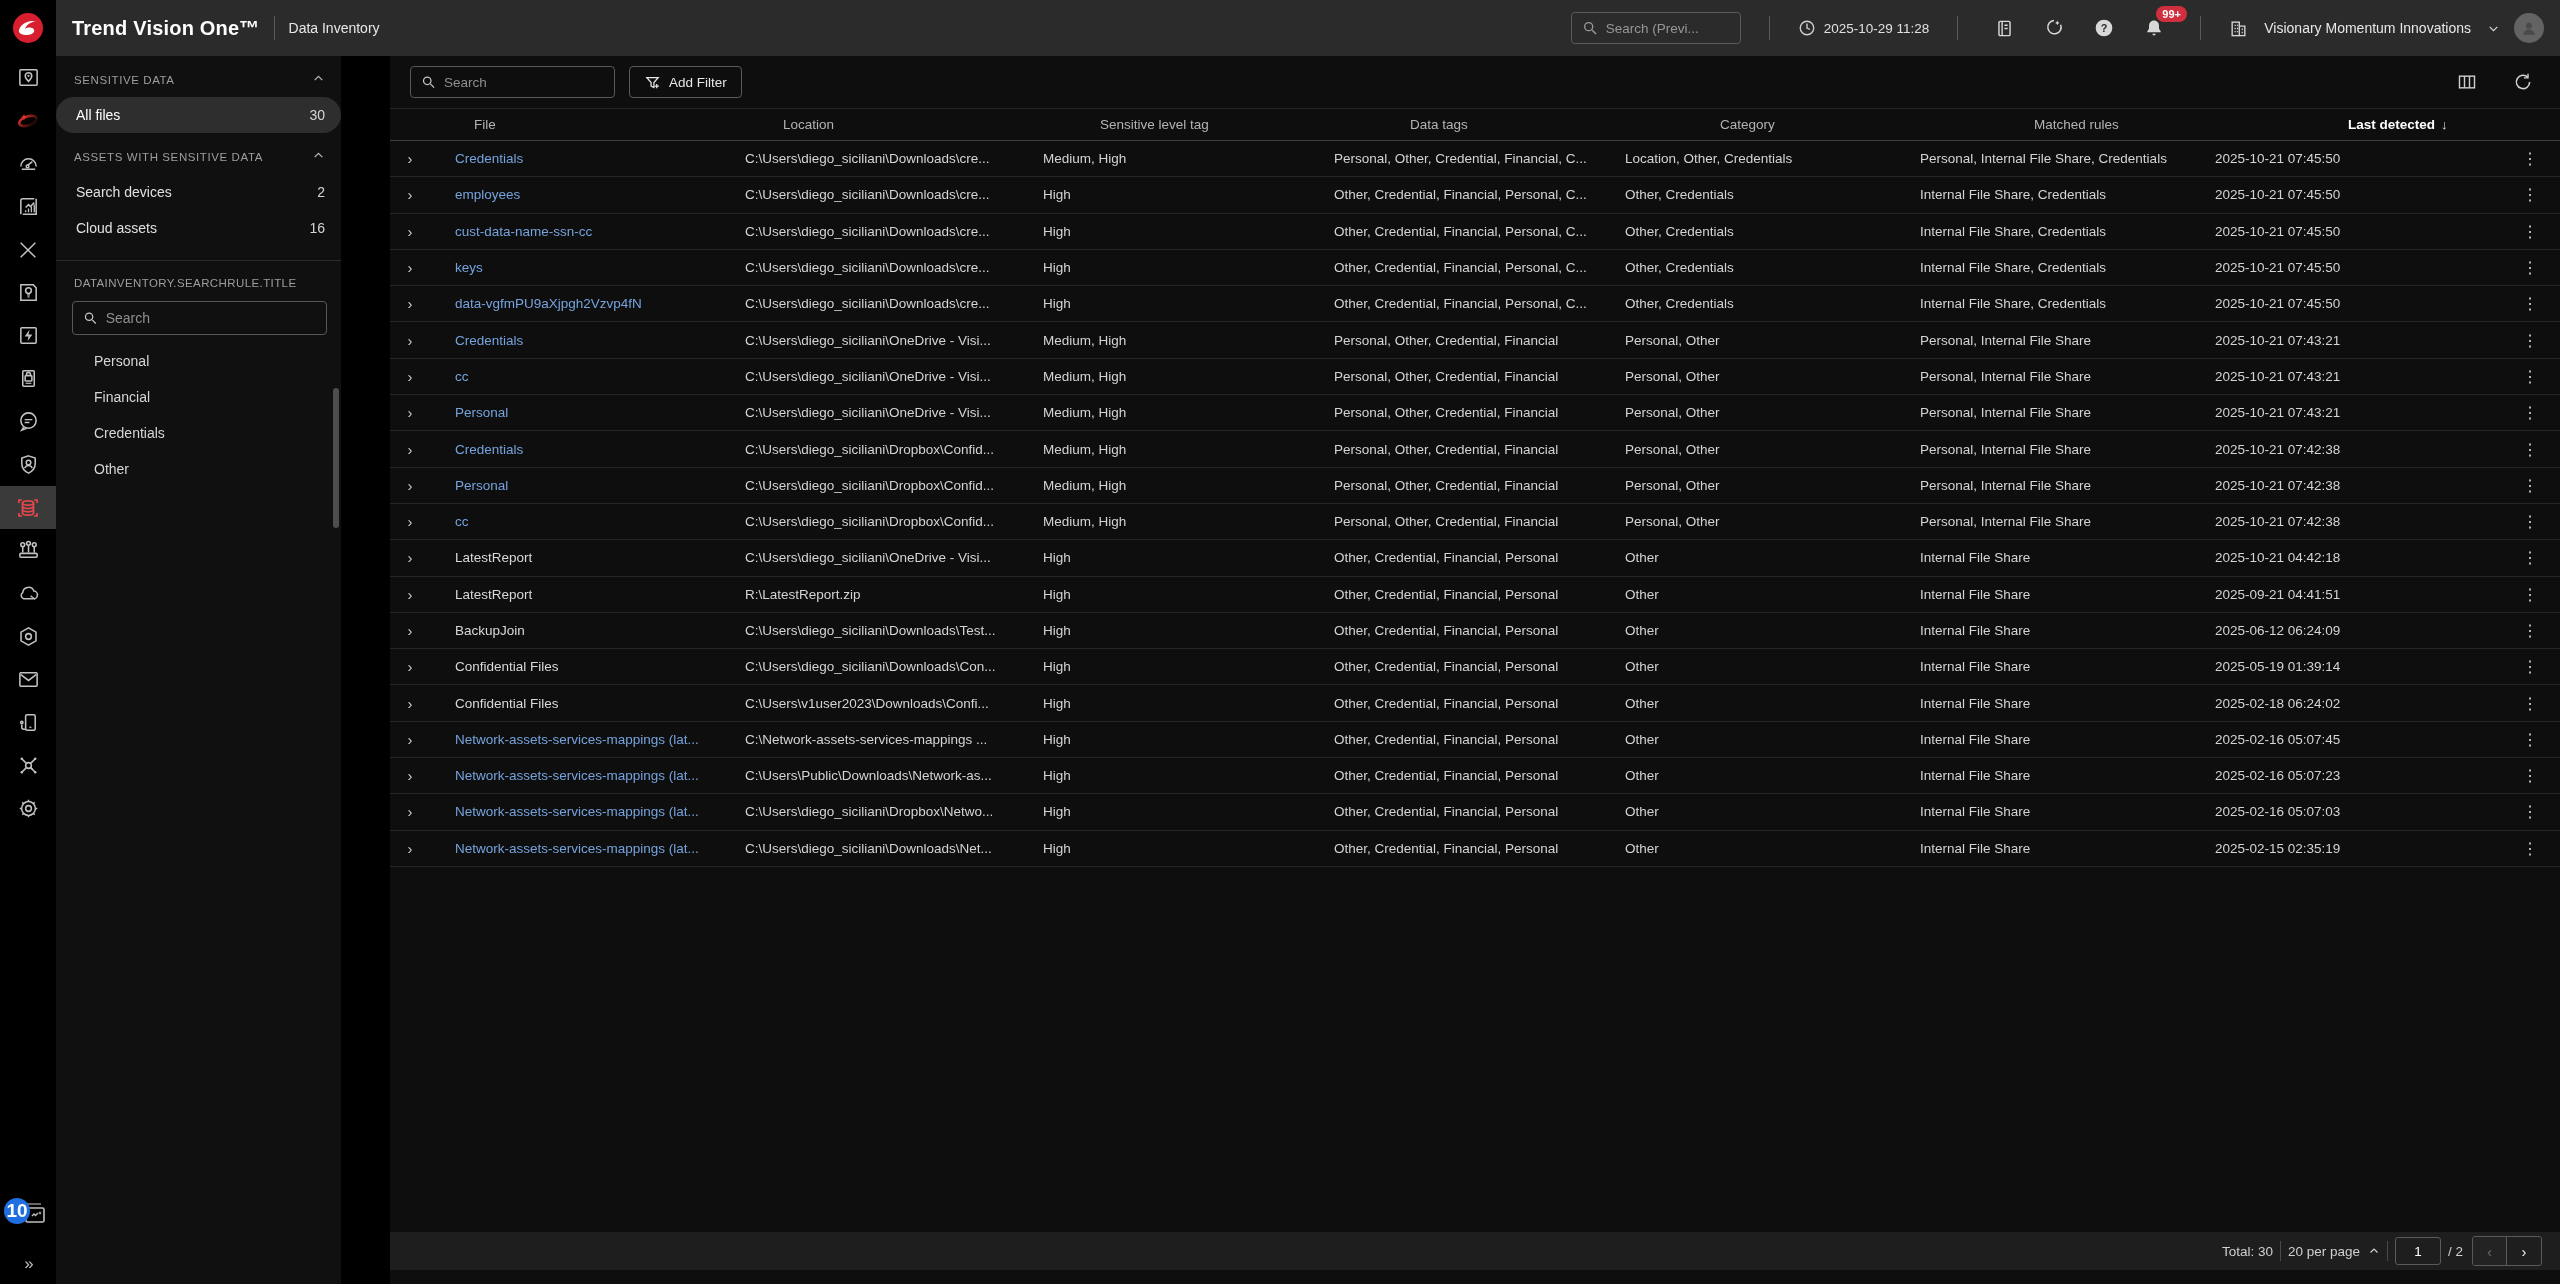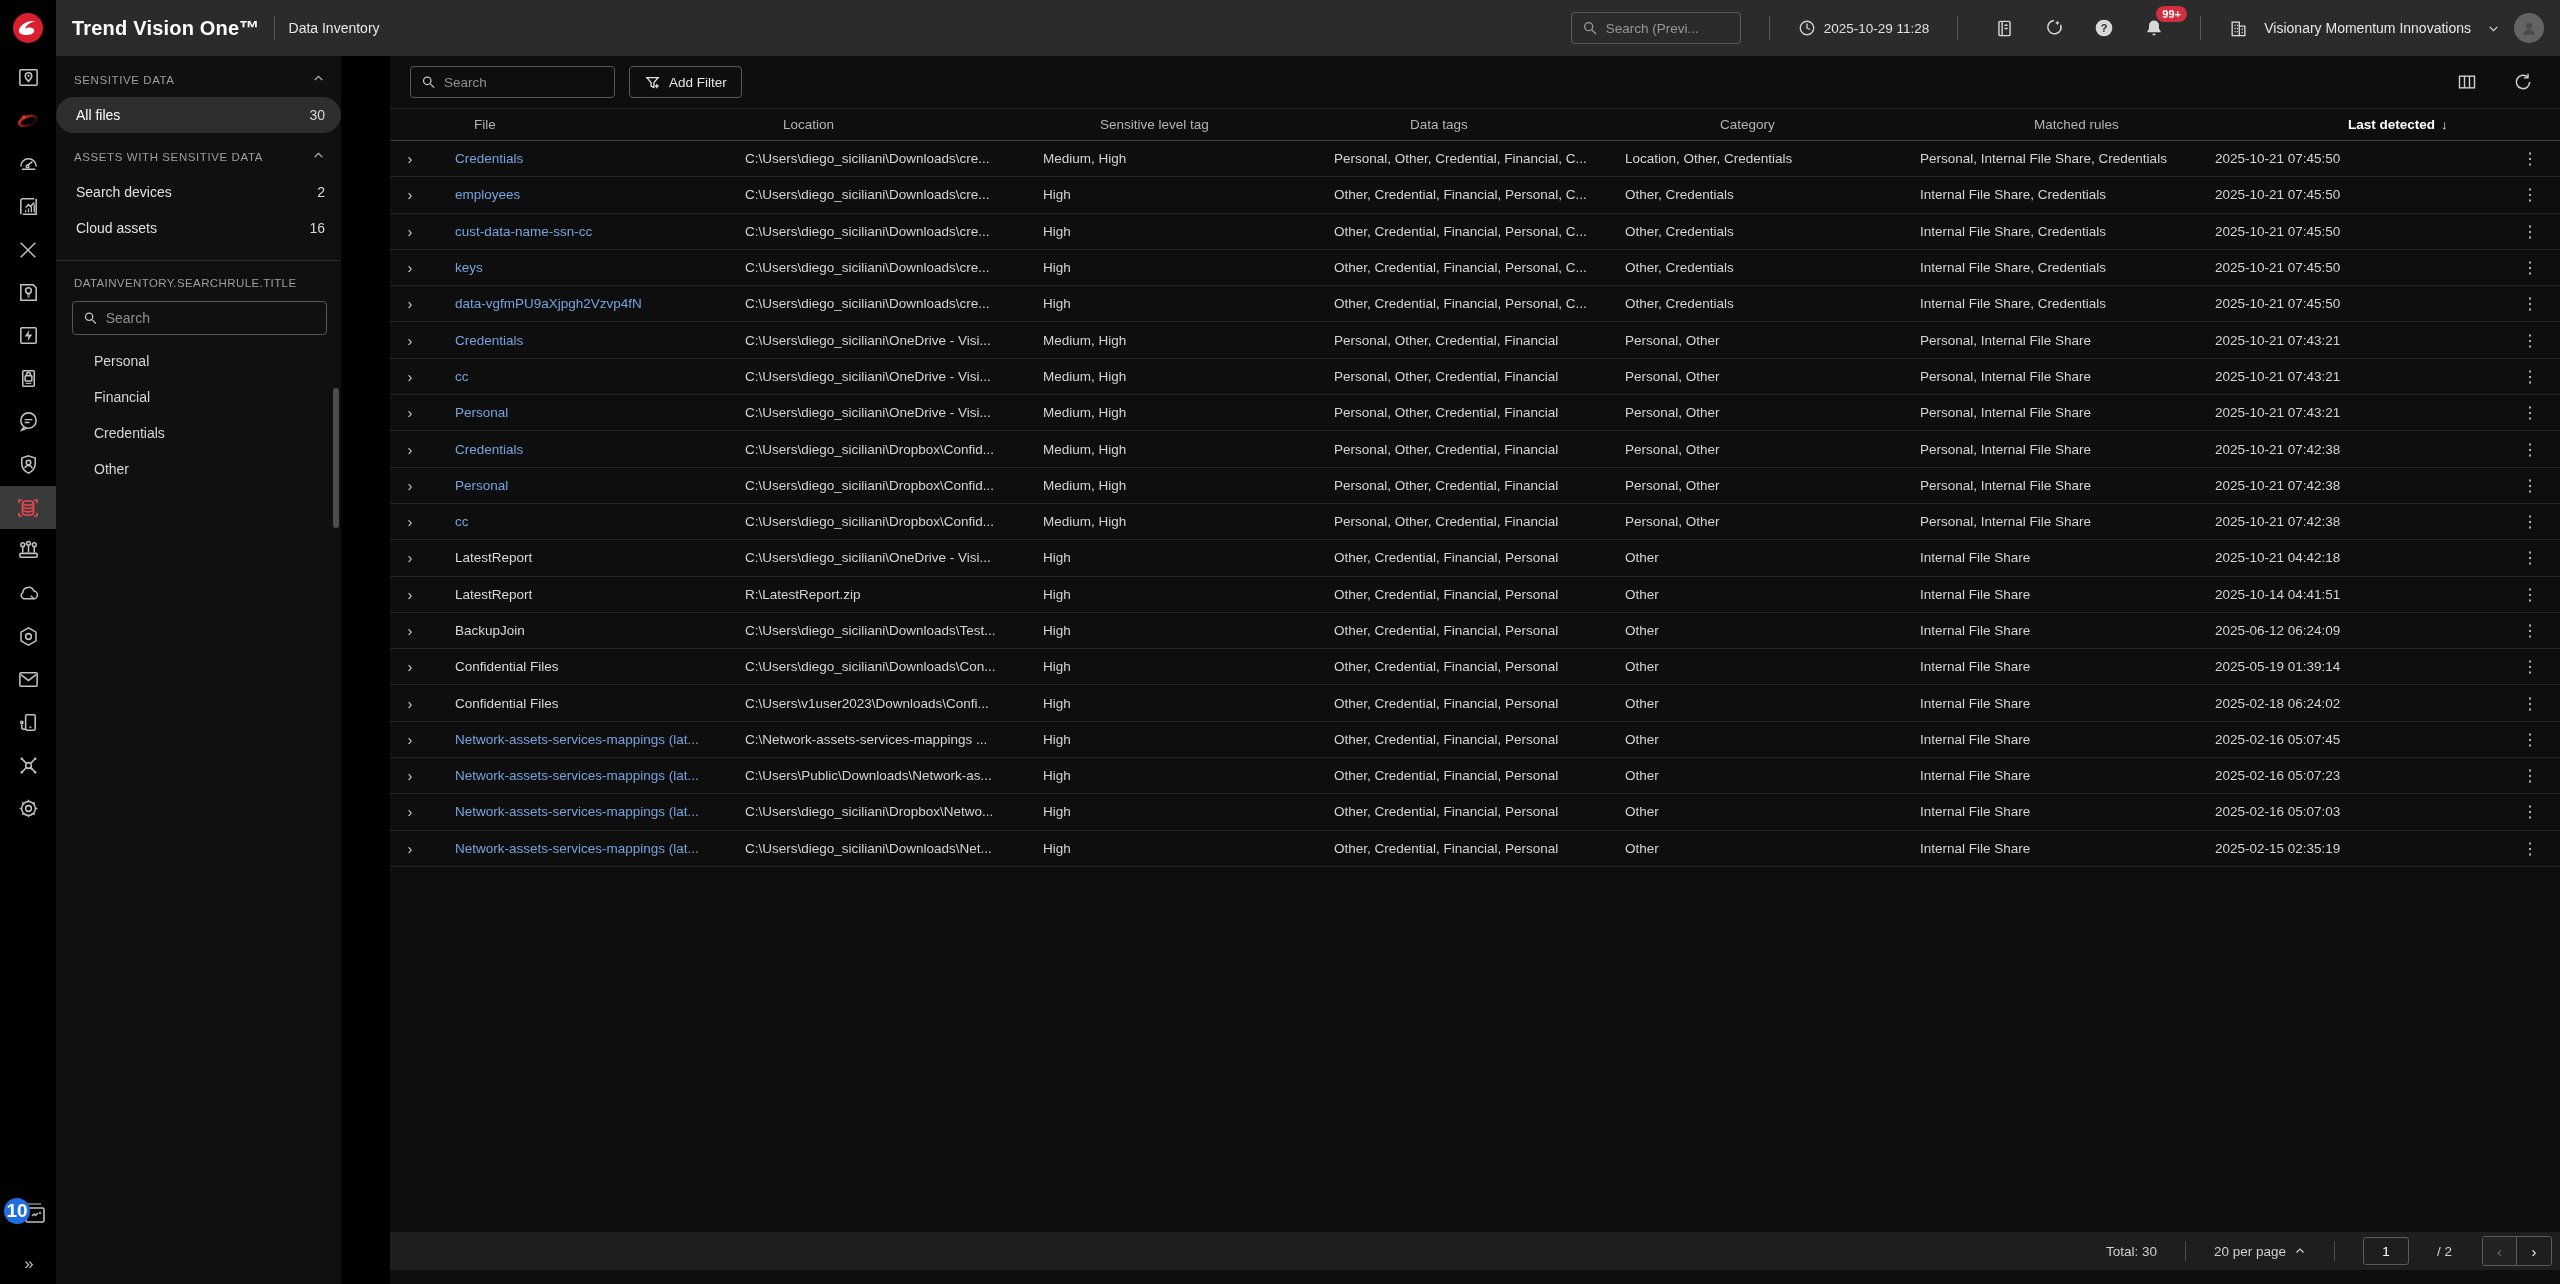--- a/index.html
+++ b/index.html
@@ -70,21 +70,21 @@
   .sort-arrow { font-weight:normal; color:#e0e0e0; margin-left:6px; font-size:13px; }
   .trow { height:36.3px; border-bottom:1px solid #262626; color:#d4d4d4; font-size:13.5px; }
   .td { padding-left:25px; white-space:nowrap; overflow:hidden; }
   .td-exp { display:flex; justify-content:center; color:#cfcfcf; font-size:15px; cursor:pointer; }
   .file-link { color:#76a3dd; cursor:pointer; }
   .file-plain { color:#d9d9d9; }
   .td-kebab { display:flex; justify-content:flex-end; padding-right:22px; color:#cfcfcf; font-size:16px; cursor:pointer; letter-spacing:0; }
 
   
   .footerbar { position:absolute; left:0; right:0; bottom:14px; height:38px; background:#1e1e1e; display:flex; align-items:center;
-      justify-content:flex-end; gap:28px; padding-right:8px; color:#d0d0d0; font-size:13.5px; }
+      justify-content:flex-end; gap:7px; padding-right:18px; color:#d0d0d0; font-size:13.5px; }
   .fb-sep { width:1px; height:20px; background:#4a4a4a; }
   .fb-perpage { display:flex; align-items:center; gap:8px; cursor:pointer; }
   .fb-pageinput { width:46px; height:28px; background:transparent; border:1px solid #5a5a5a; border-radius:3px; color:#fff;
       text-align:center; font-size:13.5px; font-family:inherit; outline:none; }
   .fb-nav { display:flex; border:1px solid #5a5a5a; border-radius:3px; overflow:hidden; margin-left:2px; }
   .fb-nav .pg { width:34px; height:28px; display:flex; align-items:center; justify-content:center; font-size:15px; }
   .fb-prev { color:#6a6a6a; background:#232323; border-right:1px solid #5a5a5a; }
   .fb-next { color:#efefef; cursor:pointer; }
 </style>
 </head>
@@ -581,21 +581,21 @@
           <div class="td-kebab">⋮</div>
         </div>
         <div class="trow grid-cols">
           <div class="td-exp">›</div>
           <div class="td"><span class="file-plain">LatestReport</span></div>
           <div class="td">R:\LatestReport.zip</div>
           <div class="td">High</div>
           <div class="td">Other, Credential, Financial, Personal</div>
           <div class="td">Other</div>
           <div class="td">Internal File Share</div>
-          <div class="td">2025-10-14 04:41:51</div>
+          <div class="td">2025-09-21 04:41:51</div>
           <div class="td-kebab">⋮</div>
         </div>
         <div class="trow grid-cols">
           <div class="td-exp">›</div>
           <div class="td"><span class="file-plain">BackupJoin</span></div>
           <div class="td">C:\Users\diego_siciliani\Downloads\Test...</div>
           <div class="td">High</div>
           <div class="td">Other, Credential, Financial, Personal</div>
           <div class="td">Other</div>
           <div class="td">Internal File Share</div>

